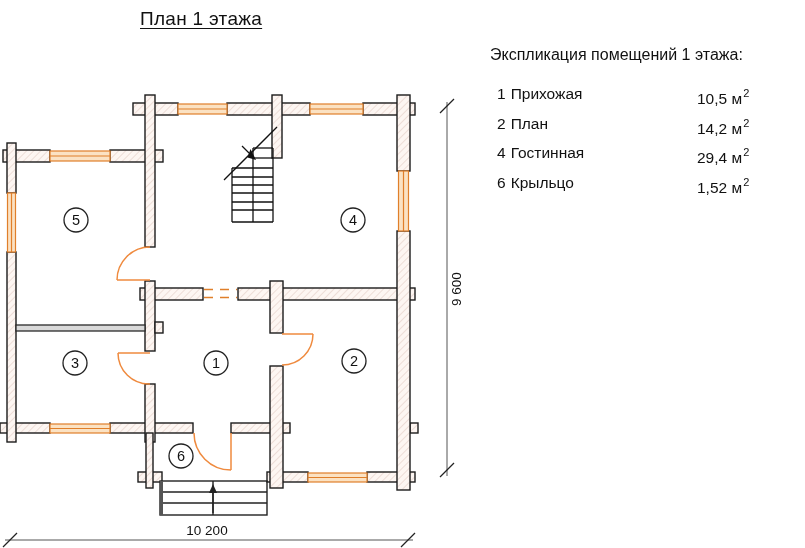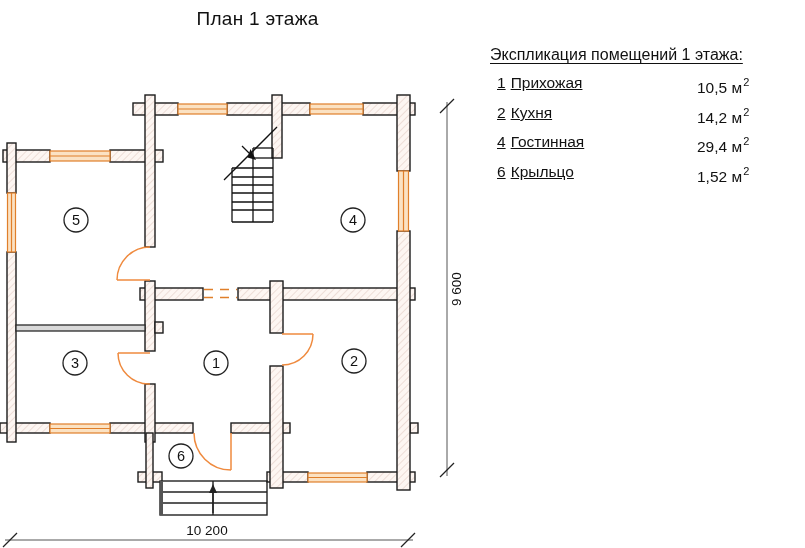--- a/index.html
+++ b/index.html
@@ -1,26 +1,26 @@
 <!DOCTYPE html>
 <html><head>
 <meta charset="utf-8">
 <style>
   html,body{margin:0;padding:0;background:#fff;}
   #stage{position:relative;width:805px;height:548px;background:#ffffff;overflow:hidden;
          font-family:"Liberation Sans",sans-serif;color:#111;}
   .abs{position:absolute;}
-  #plan-title{left:140px;top:8px;width:235px;text-align:center;font-size:19px;
-              text-underline-offset:3px;letter-spacing:.3px;}
+  #plan-title{left:140px;top:8px;width:235px;text-align:left;font-size:19px;
+              text-decoration:underline;text-underline-offset:3px;letter-spacing:.3px;}
   #plan-subtitle{left:140px;top:39px;width:235px;text-align:center;font-size:16px;}
   sup.u2{font-size:11px;position:relative;top:-1px;left:1px;}
   #legend{left:490px;top:46px;width:312px;}
-  #legend .hdr{font-size:16px;text-decoration:underline;text-underline-offset:3px;
-               margin-bottom:8px;white-space:nowrap;}
-  #legend .row{position:relative;height:29.7px;font-size:15.5px;line-height:22px;padding-left:7px;text-decoration:underline;}
+  #legend .hdr{font-size:16px;text-underline-offset:3px;
+               margin-bottom:19px;white-space:nowrap;}
+  #legend .row{position:relative;height:29.7px;font-size:15.5px;line-height:22px;padding-left:7px;}
   #legend .row .nm{margin-left:5px;}
   #legend .row .ar{position:absolute;left:207px;top:0;text-align:right;}
   svg{position:absolute;left:0;top:0;}
   text{font-family:"Liberation Sans",sans-serif;}
 </style>
 </head>
 <body>
 
 <div id="stage">
 
@@ -192,21 +192,21 @@
   <div class="abs" id="plan-title">План 1 этажа</div>
 
   <div class="abs" id="legend">
     <div class="hdr">Экспликация помещений 1 этажа:</div>
 
     <div class="row">
       <span>1</span><span class="nm">Прихожая</span>
       <span class="ar"><span>10,5</span>&nbsp;<span>м</span><sup class="u2">2</sup></span>
     </div>
     <div class="row">
-      <span>2</span><span class="nm">Кухня</span>
+      <span>2</span><span class="nm">План</span>
       <span class="ar"><span>14,2</span>&nbsp;<span>м</span><sup class="u2">2</sup></span>
     </div>
     <div class="row">
       <span>4</span><span class="nm">Гостинная</span>
       <span class="ar"><span>29,4</span>&nbsp;<span>м</span><sup class="u2">2</sup></span>
     </div>
     <div class="row">
       <span>6</span><span class="nm">Крыльцо</span>
       <span class="ar"><span>1,52</span>&nbsp;<span>м</span><sup class="u2">2</sup></span>
     </div>

